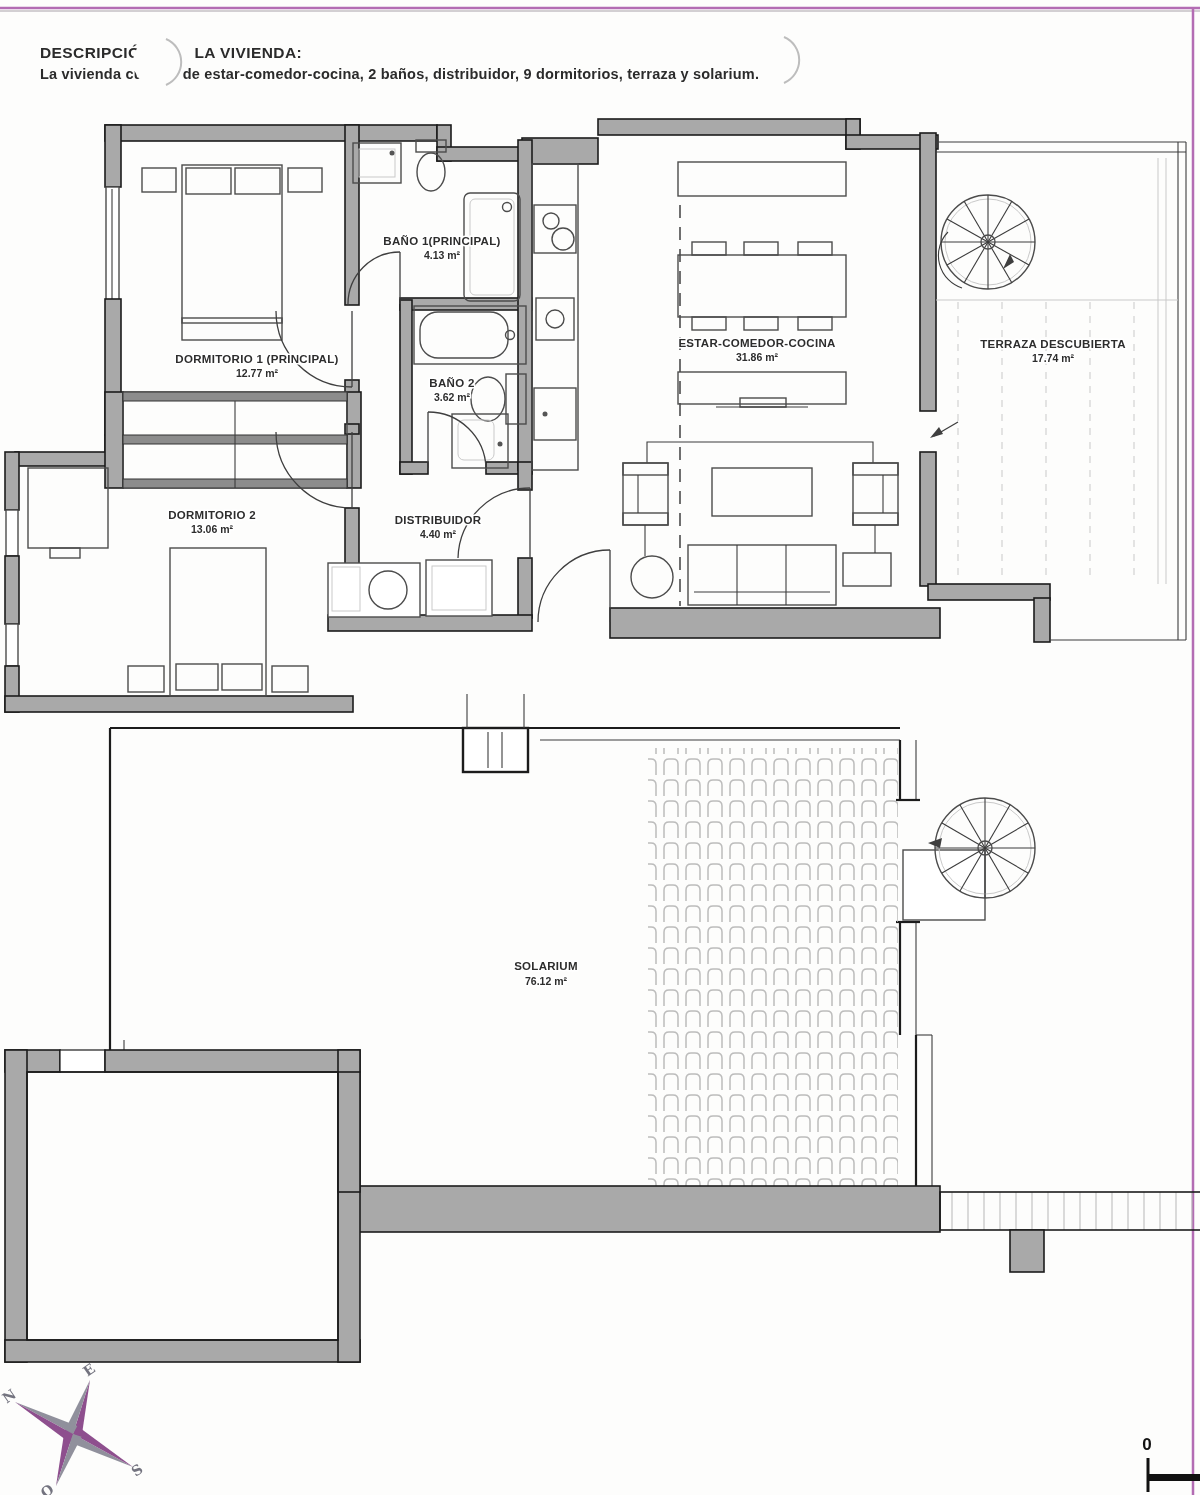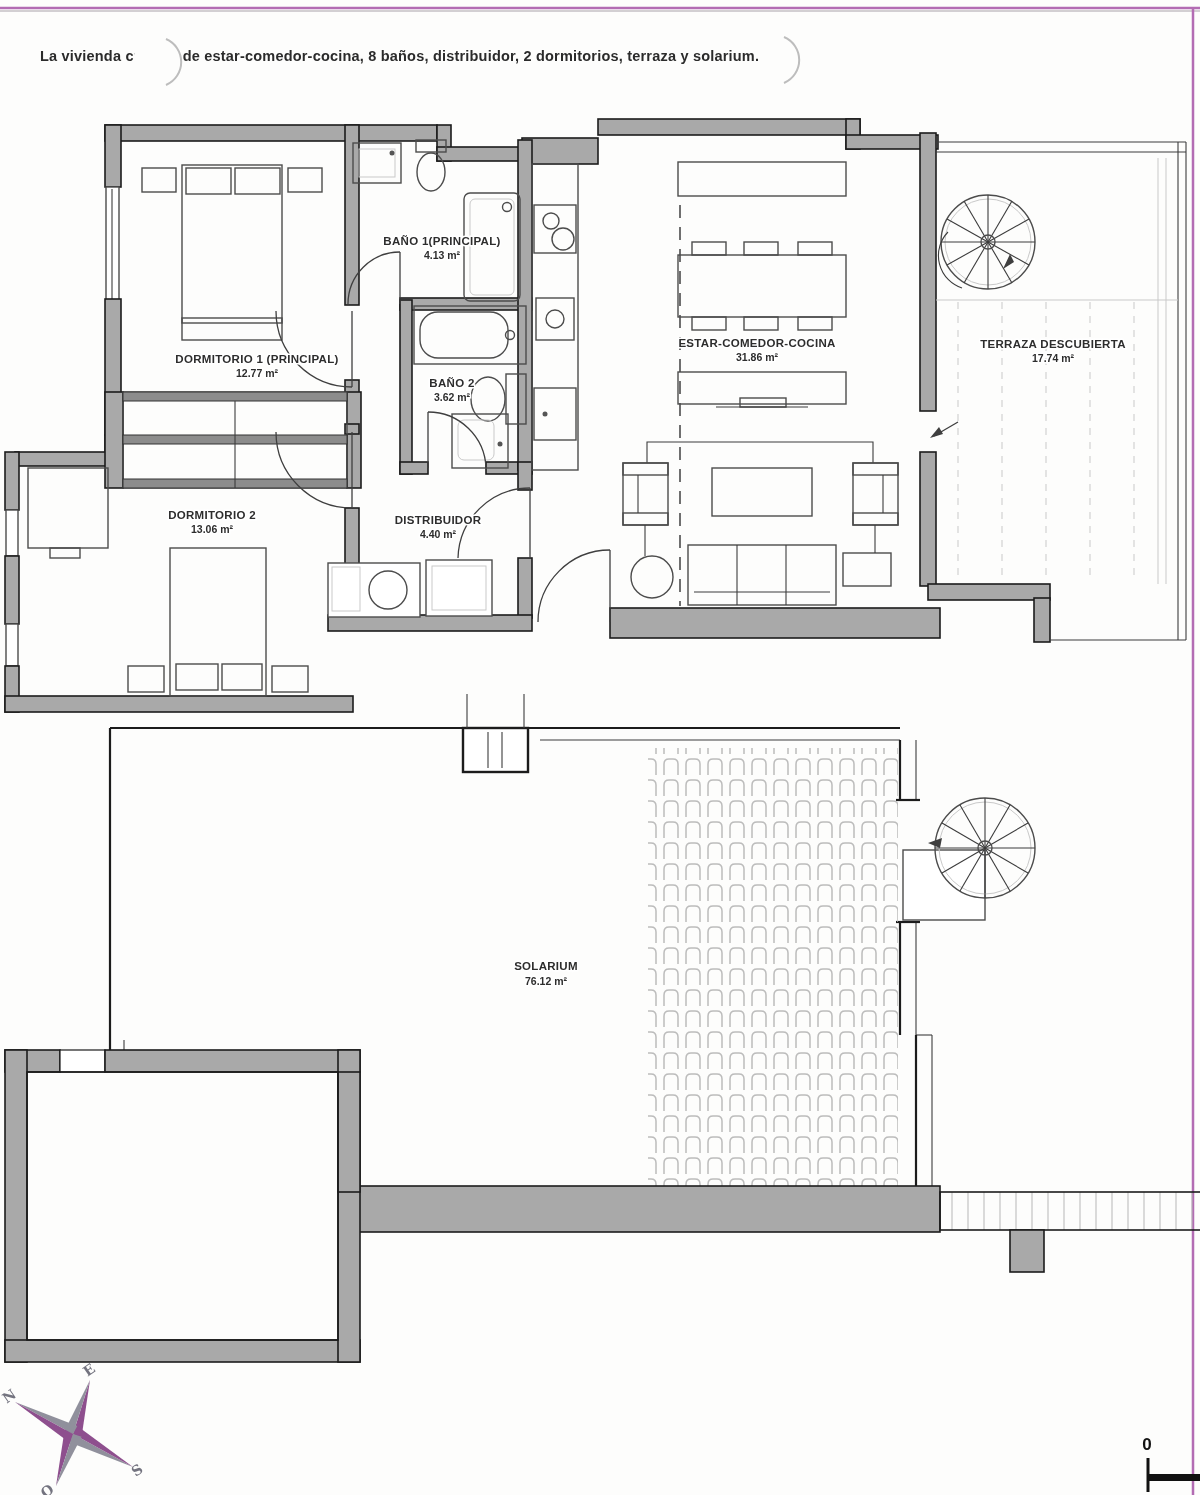--- a/index.html
+++ b/index.html
@@ -27,21 +27,22 @@
   .scale-zero{font:bold 17px "Liberation Sans",sans-serif;fill:#111;text-anchor:middle;}
   .punch{fill:#fdfdfc;stroke:none;}
   .puncharc{fill:none;stroke:#bdbdbd;stroke-width:2;}
 </style>
 </head>
 <body>
 
 <div class="page">
 
   <div class="hdr">
-    <div class="hdr-line2"><span>La vivienda cu</span><span class="gap2"></span><span>de estar-comedor-cocina, 8 baños, distribuidor, 2 dormitorios, terraza y solarium.</span></div>
+    <div class="hdr-line1"><span>DESCRIPCIÓ</span><span class="gap1"></span><span>LA VIVIENDA:</span></div>
+    <div class="hdr-line2"><span>La vivienda cu</span><span class="gap2"></span><span>de estar-comedor-cocina, 2 baños, distribuidor, 9 dormitorios, terraza y solarium.</span></div>
   </div>
 
   <svg width="1200" height="1495" viewBox="0 0 1200 1495">
     <defs>
       <pattern id="solhatch" width="22" height="21" patternUnits="userSpaceOnUse">
         <path d="M4,19 L4,8 Q4,3 9,3 L13,3 Q18,3 18,8 L18,19" fill="none" stroke="#bcbcbc" stroke-width="1.5"></path>
       </pattern>
       <pattern id="ticks" width="16" height="40" patternUnits="userSpaceOnUse">
         <line x1="8" y1="0" x2="8" y2="40" stroke="#b7b7b7" stroke-width="1"></line>
       </pattern>

